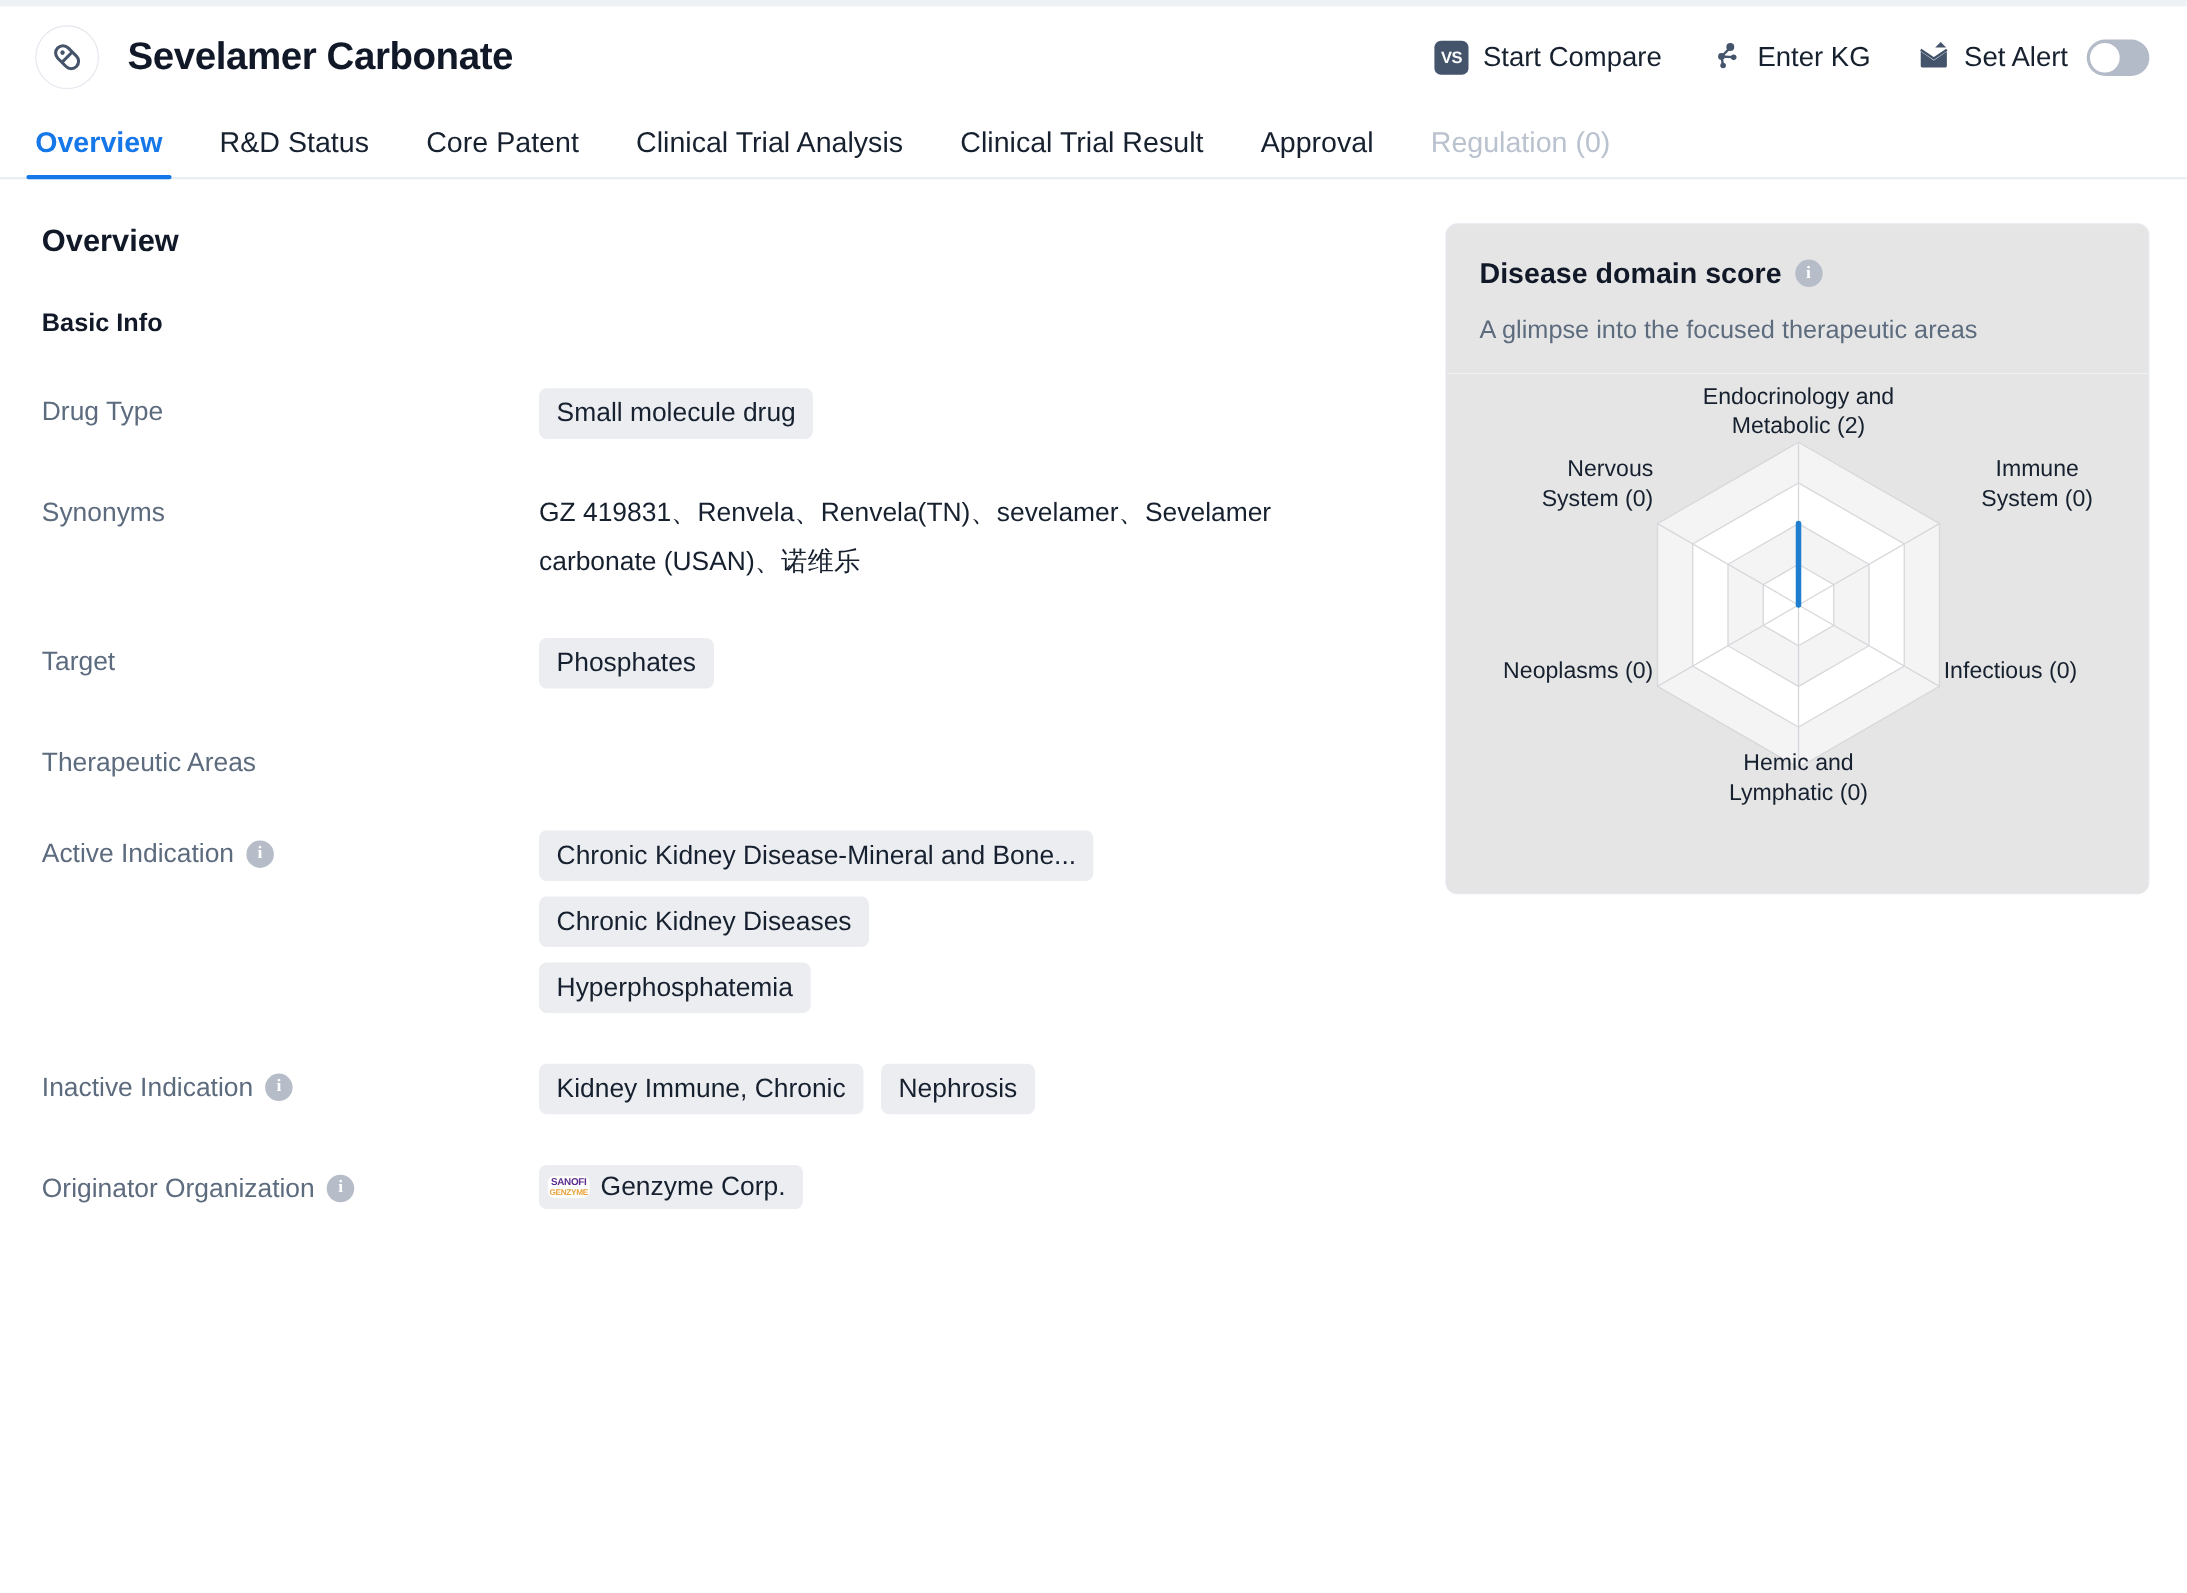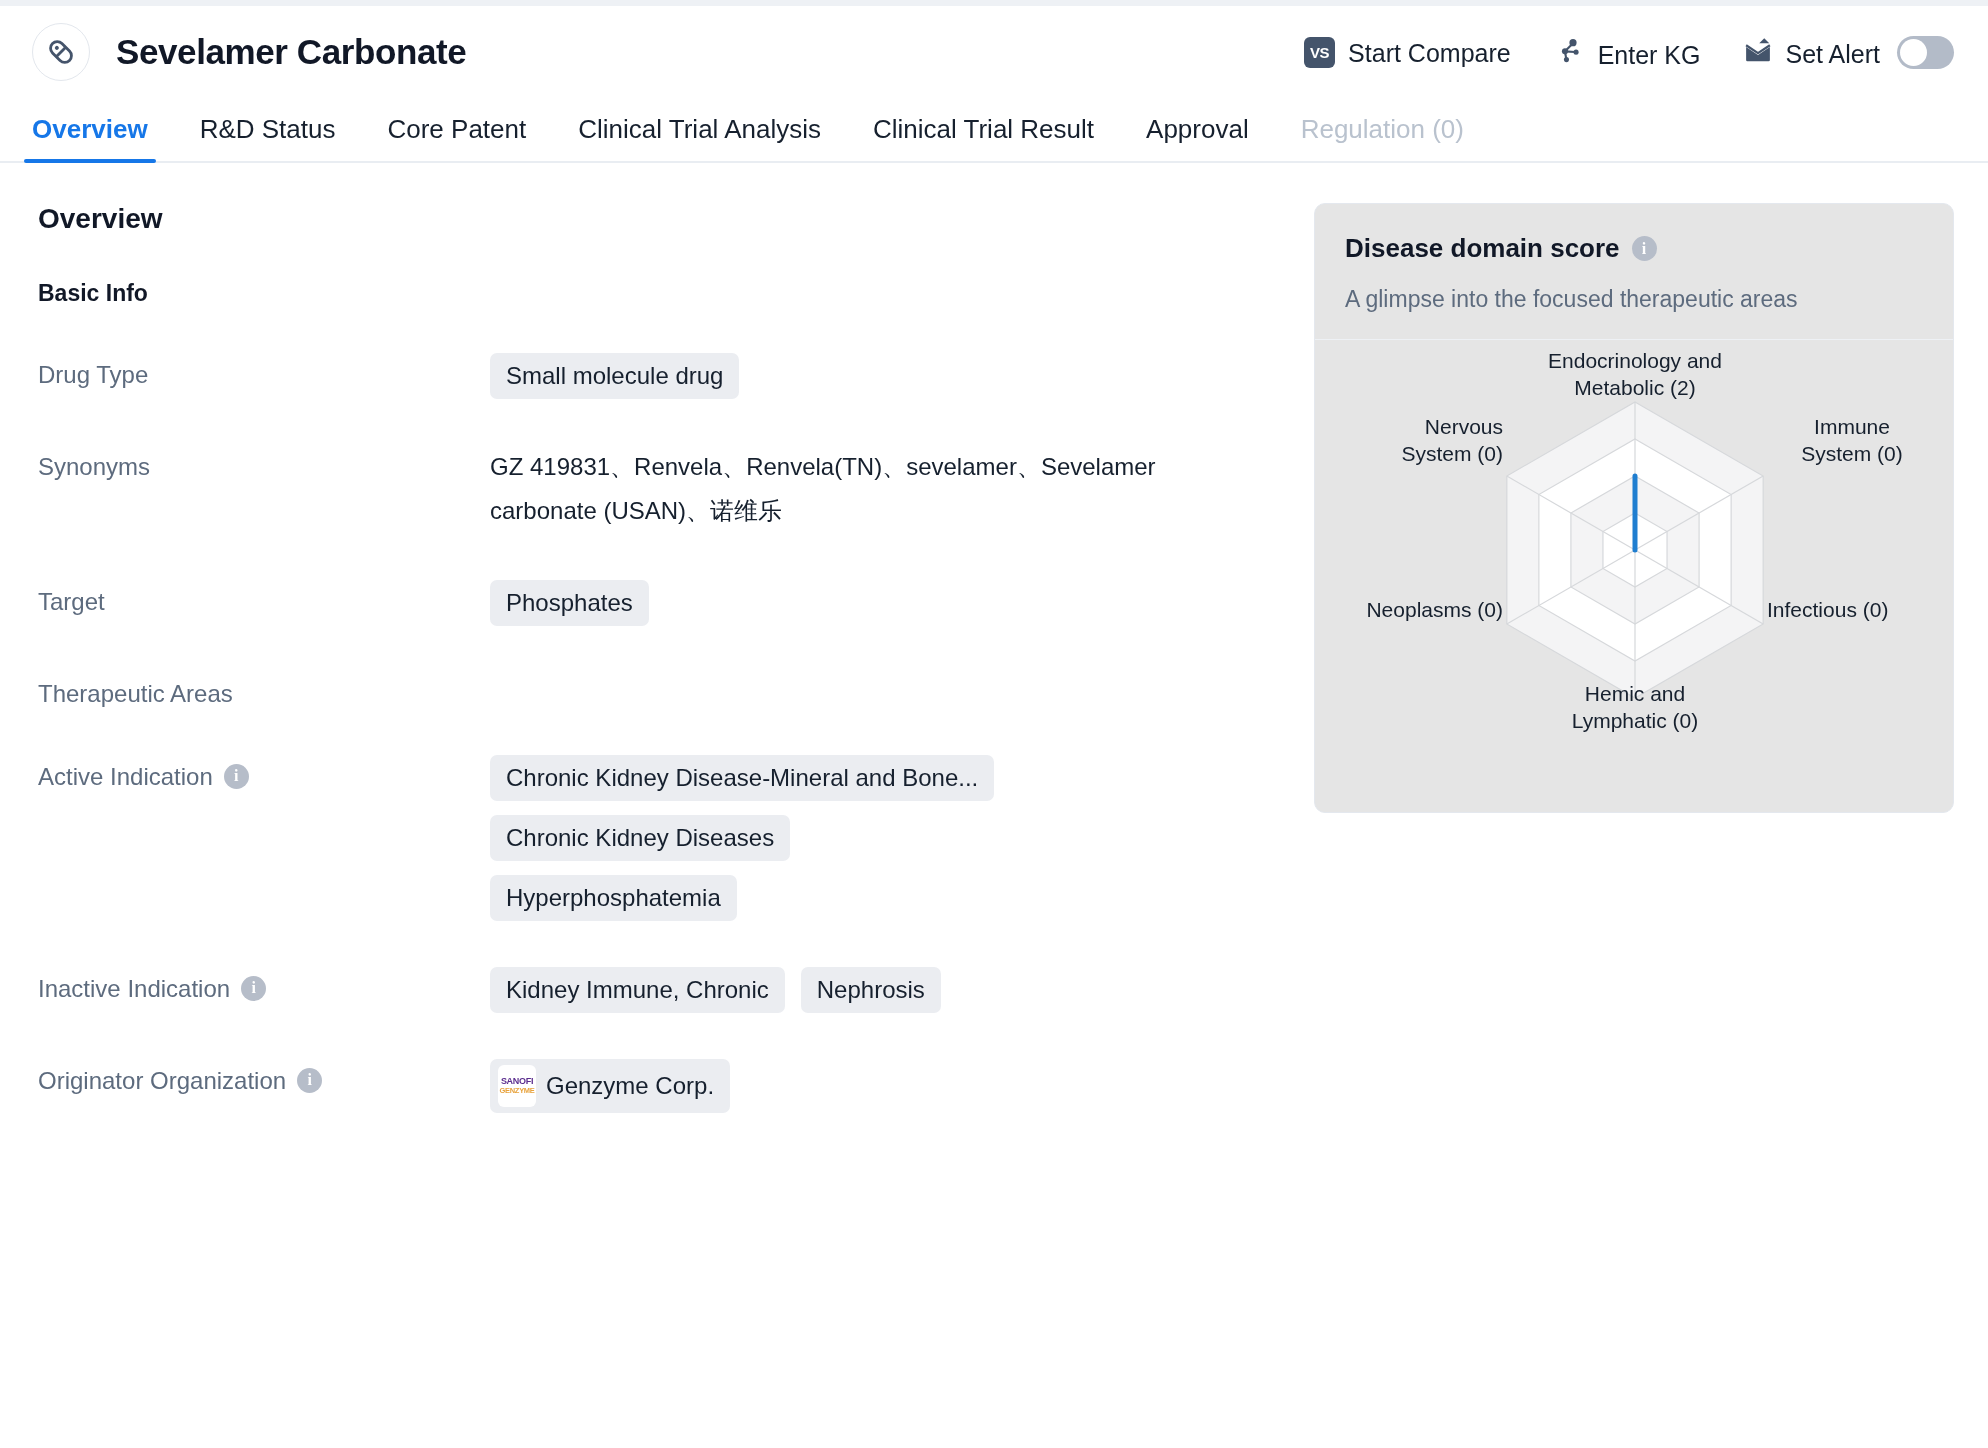--- a/index.html
+++ b/index.html
@@ -28,21 +28,21 @@
     display: flex; align-items: center; justify-content: center;
     flex: 0 0 auto;
   }
   .drug-title {
     font-size: 35px; font-weight: bold; letter-spacing: -0.4px;
     color: #111827; margin-left: 26px; white-space: nowrap;
   }
   .header-actions {
     margin-left: auto; display: flex; align-items: center; gap: 42px;
   }
-  .action { display: flex; align-items: flex-end; gap: 13px; cursor: pointer; }
+  .action { display: flex; align-items: center; gap: 13px; cursor: pointer; }
   .action-label { font-size: 25px; color: #16202e; white-space: nowrap; }
   .vs-badge {
     width: 31px; height: 31px; border-radius: 6px; background: #44546b;
     color: #fff; font-size: 15px; font-weight: bold;
     display: flex; align-items: center; justify-content: center;
     letter-spacing: -0.5px;
   }
   .toggle {
     width: 57px; height: 33px; border-radius: 17px; background: #b3bbc8;
     position: relative; flex: 0 0 auto; margin-left: 4px; cursor: pointer;
@@ -100,21 +100,21 @@
     background: #ebedf1; border-radius: 7px;
     padding: 9px 16px; font-size: 24px; color: #16202e;
     white-space: nowrap; cursor: pointer;
   }
   .chip-block { display: flex; flex-direction: column; align-items: flex-start; gap: 14px; }
   .plain-value { font-size: 24px; color: #16202e; line-height: 1.55; }
   .syn-text { font-size: 24px; color: #16202e; line-height: 1.85; max-width: 700px; }
 
   .chip-logo { display: flex; align-items: center; gap: 10px; padding: 6px 16px 6px 8px; }
   .sanofi-tile {
-    width: 38px; height: 42px; background: #fff; border-radius: 6px;
+    width: 38px; height: 20px; background: #fff; border-radius: 6px;
     display: flex; flex-direction: column; align-items: center; justify-content: center;
     line-height: 1; flex: 0 0 auto;
   }
   .sanofi-tile .s1 { font-size: 9px; font-weight: bold; color: #5b2d8e; letter-spacing: -0.3px; }
   .sanofi-tile .s2 { font-size: 7.5px; font-weight: bold; color: #e8a33d; letter-spacing: -0.3px; margin-top: 1px; }
 
   
   .right-col { padding-left: 24px; padding-top: 0; }
   .score-card {
     width: 640px; border: 1.6px solid #e4e8ee; border-radius: 11px;

